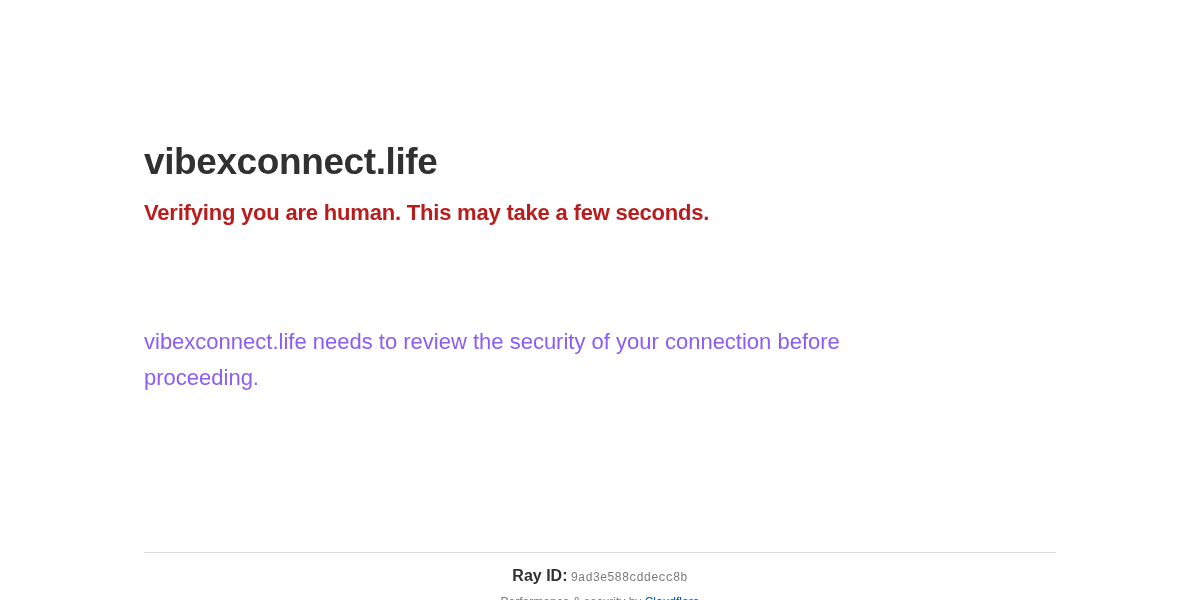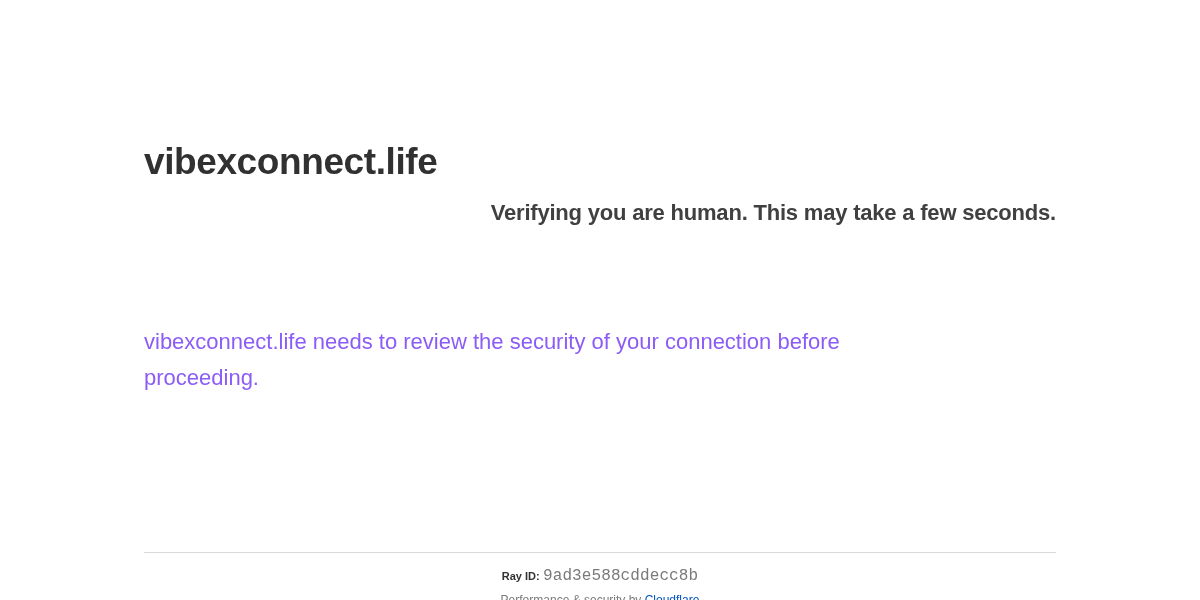--- a/index.html
+++ b/index.html
@@ -38,22 +38,21 @@
     color: #313131;
   }
 
   .status-subtitle {
     margin: 0;
     padding-top: 13px;
     font-size: 22px;
     line-height: 30px;
     font-weight: bold;
     letter-spacing: -0.2px;
-    color: #404040;
-    text-align: right;
+    color: #b91c1c;
   }
 
   .challenge-widget-area {
     height: 96px;
   }
 
   .explainer {
     margin: 0;
     padding-top: 0;
     font-size: 22px;
@@ -85,27 +84,27 @@
 
   .ray-id-row {
     font-size: 12px;
     line-height: 14px;
     color: #313131;
     white-space: nowrap;
   }
 
   .ray-id-label {
     font-weight: bold;
-    font-size: 11px;
+    font-size: 16px;
     color: #313131;
   }
 
   .ray-id-value {
     font-family: "Liberation Mono", "DejaVu Sans Mono", monospace;
-    font-size: 16px;
+    font-size: 12px;
     color: #7a7a7a;
     letter-spacing: 0.1px;
   }
 
   .performance-row {
     padding-top: 10px;
     font-size: 12px;
     line-height: 14px;
     color: #7a7a7a;
     white-space: nowrap;

